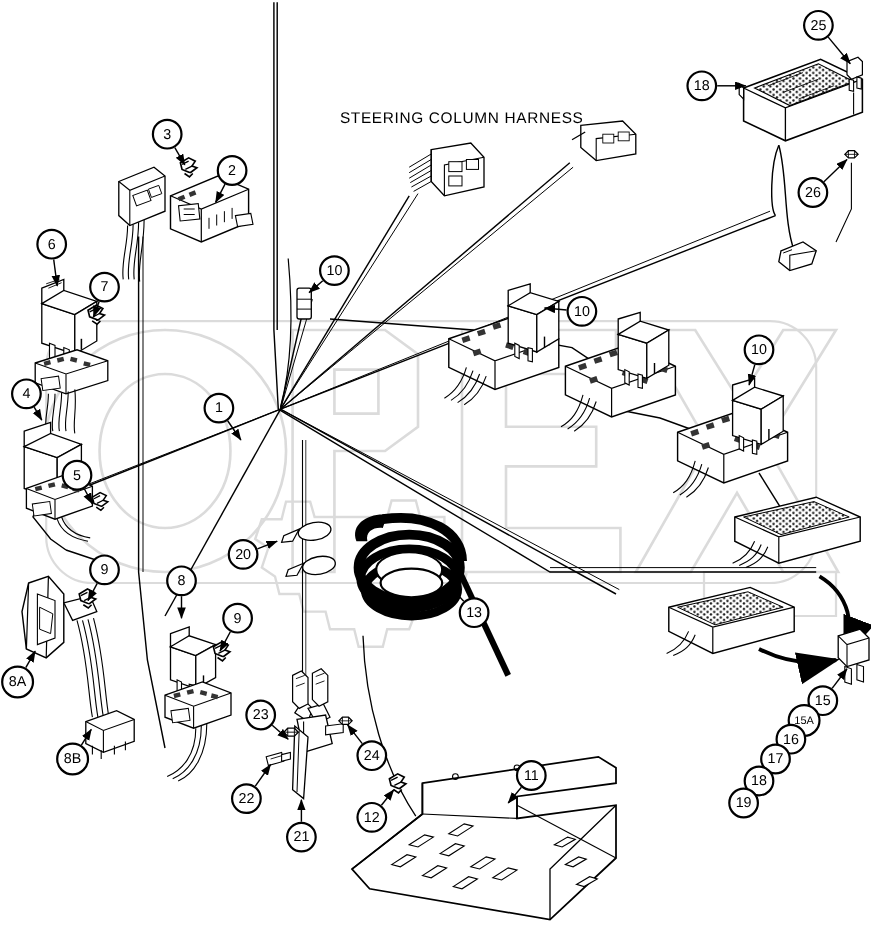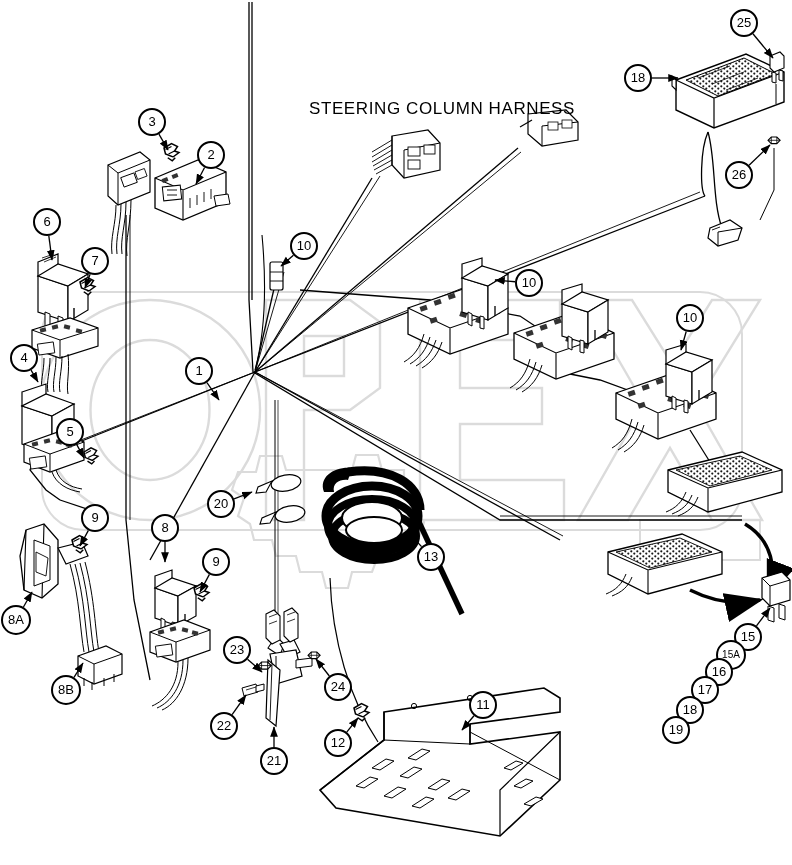--- a/index.html
+++ b/index.html
@@ -20,21 +20,21 @@
   #art {
     position: absolute;
     left: 0;
     top: 0;
     width: 792px;
     height: 865px;
   }
   .ttl {
     position: absolute;
     font-family: "Liberation Sans", sans-serif;
-    font-size: 17px;
+    font-size: 14px;
     letter-spacing: 0.6px;
     color: #000;
     white-space: nowrap;
   }
 </style>
 </head>
 <body>
 
 <div id="page">
 

